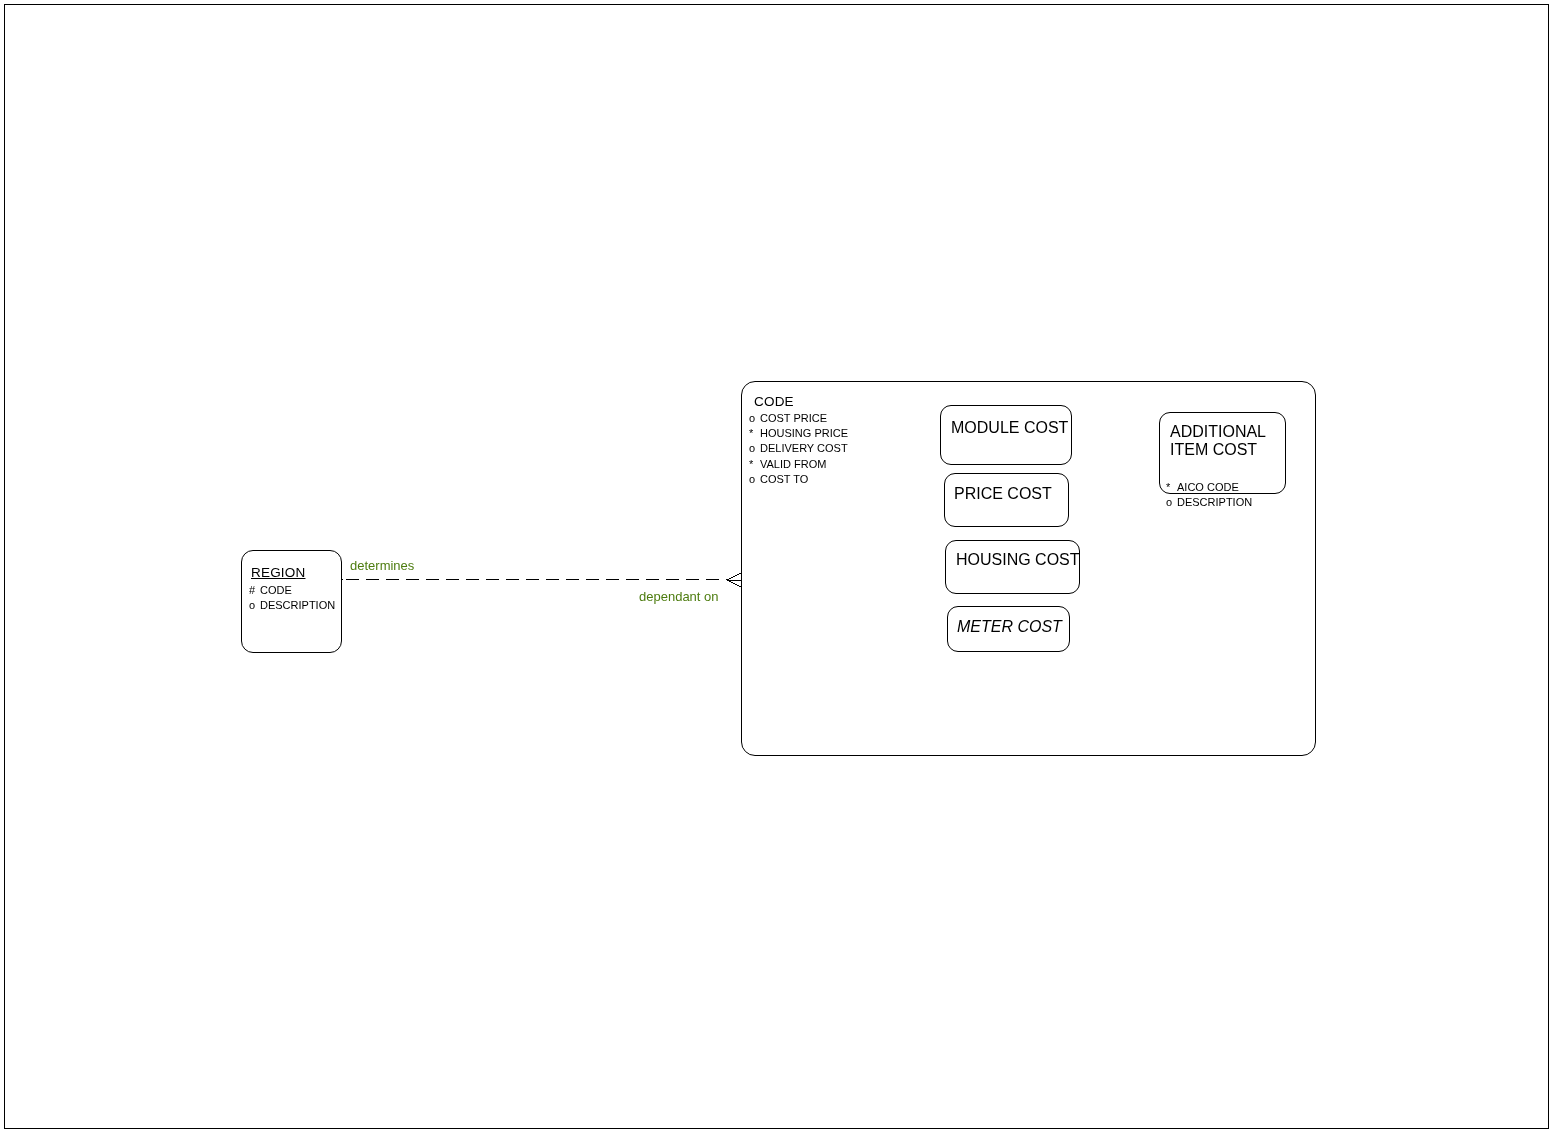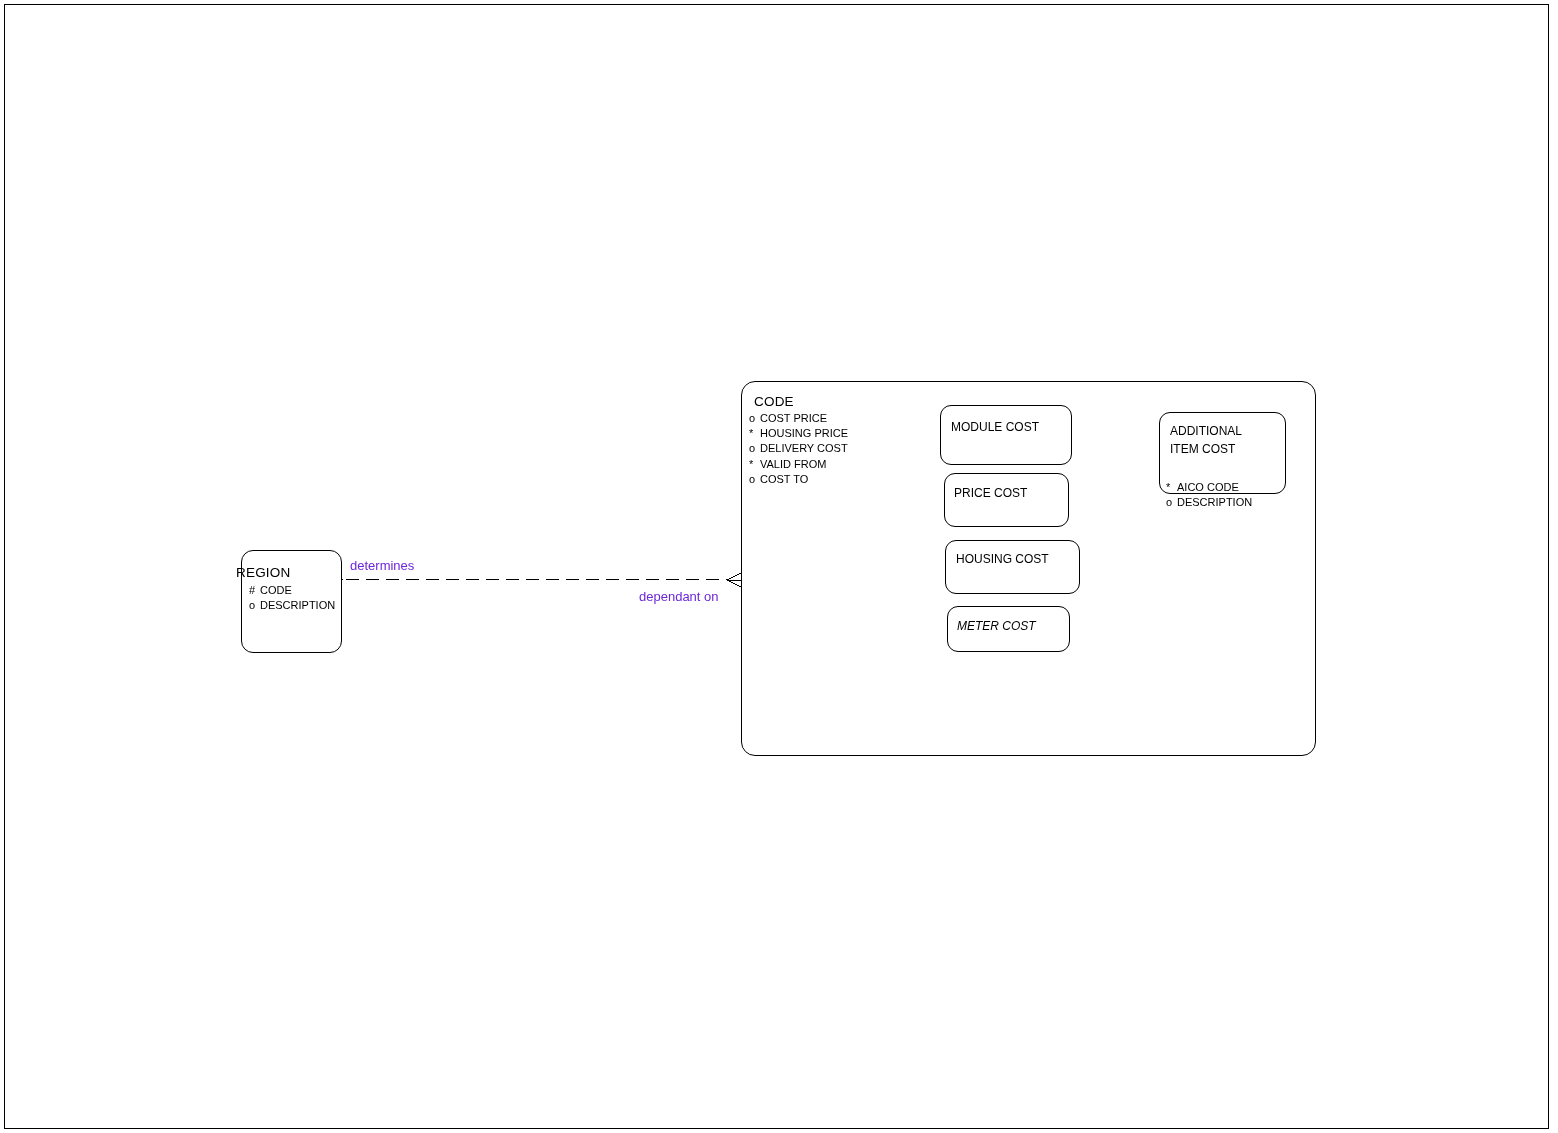--- a/index.html
+++ b/index.html
@@ -64,21 +64,21 @@
   
   .sub-entity {
     position: absolute;
     border: 1px solid #000000;
     border-radius: 11px;
     box-sizing: border-box;
     background: transparent;
   }
   .sub-entity-label {
     position: absolute;
-    font-size: 12px;
+    font-size: 16px;
     line-height: 15px;
     color: #000000;
     white-space: nowrap;
   }
   
   .clip-box {
     position: absolute;
     overflow: hidden;
   }
   
@@ -96,37 +96,37 @@
   .rel-dot {
     position: absolute;
     width: 2px;
     height: 1px;
     background: #000000;
   }
   .rel-label {
     position: absolute;
     font-size: 13px;
     line-height: 15px;
-    color: #6d28d9;
+    color: #4d7c0f;
     white-space: nowrap;
   }
   .crowfoot {
     position: absolute;
   }
 </style>
 </head>
 <body>
 
 <div id="canvas">
 
   <div id="page-frame"></div>
 
   <div class="entity" style="left:241px; top:550px; width:101px; height:103px;"></div>
 
-  <div class="entity-title" style="left:236px; top:565px;">REGION</div>
+  <div class="entity-title" style="left:251px; top:565px;text-decoration:underline;">REGION</div>
 
   <div class="clip-box" style="left:249px; top:583px; width:92px; height:32px;">
     <div class="attr-list" style="left:0px; top:0px;">
       <div class="attr-row">
         <span class="attr-mark">#</span><span>CODE</span>
       </div>
       <div class="attr-row">
         <span class="attr-mark">o</span><span>DESCRIPTION</span>
       </div>
     </div>

